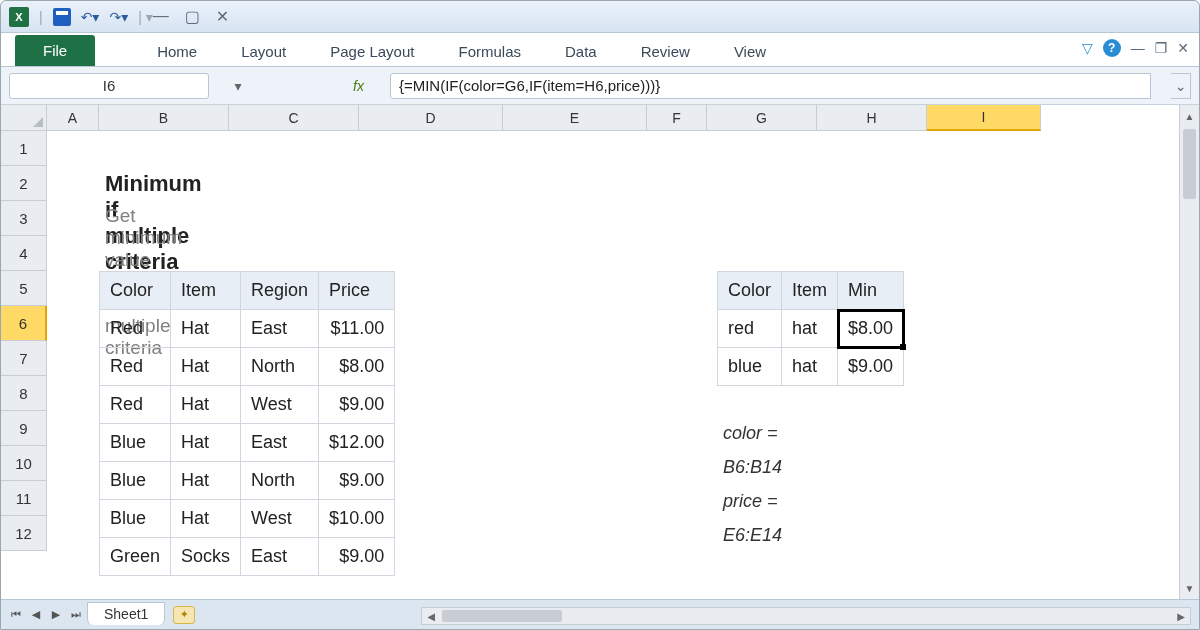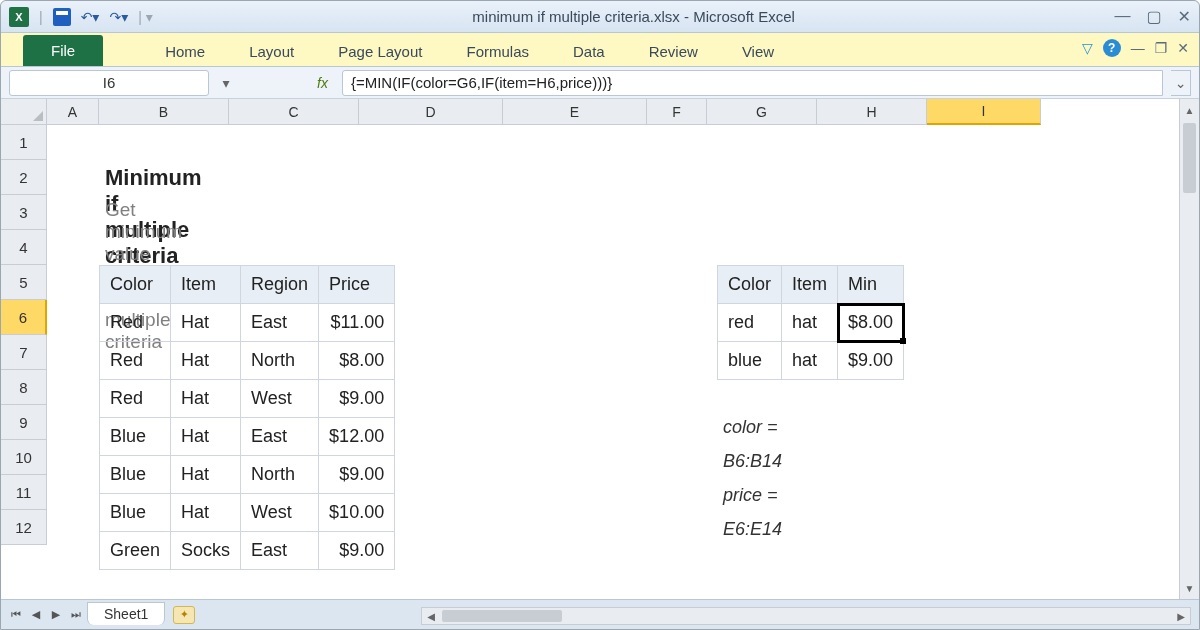--- a/index.html
+++ b/index.html
@@ -7,26 +7,26 @@
 .window { width:1200px; height:630px; border:1px solid #9aa7b0; background:#dfe9f5; display:flex; flex-direction:column; border-radius:6px 6px 0 0;}
 .titlebar { height:32px; background:linear-gradient(#eaf1fa,#d7e4f2); display:flex; align-items:center; padding:0 8px; border-bottom:1px solid #b9c6d3; border-radius:6px 6px 0 0;}
 .titlebar .qat { display:flex; align-items:center; gap:10px;}
 .excel-icon { width:20px; height:20px; background:#207245; border-radius:2px; position:relative; display:flex; align-items:center; justify-content:center; color:#fff; font-weight:bold; font-size:11px;}
 .excel-icon::before{content:"X";}
 .save-icon{width:18px;height:18px;background:#1f5fbf;border-radius:2px;position:relative;}
 .save-icon::after{content:"";position:absolute;top:3px;left:3px;right:3px;height:4px;background:#fff;}
 .undo-icon,.redo-icon{font-size:14px;color:#2a5b9e;}
 .title-text{ flex:1; text-align:center; color:#3a4a5a; font-size:15px;}
 .win-controls{display:flex;gap:16px;color:#5a6b7c;font-size:16px;}
-.ribbon-tabs{height:34px;background:#fef9c3;display:flex;align-items:flex-end;padding:0 22px;border-bottom:1px solid #b9c6d3; position:relative;}
+.ribbon-tabs{height:34px;background:#ffffff;display:flex;align-items:flex-end;padding:0 14px;border-bottom:1px solid #b9c6d3; position:relative;}
 .ribbon-tabs .tab{padding:6px 22px;color:#3a4a5a;font-size:15px;cursor:pointer;}
 .ribbon-tabs .tab.file{background:#1e7145;color:#fff;border-radius:3px 3px 0 0;padding:7px 28px;margin-right:40px;}
 .ribbon-right{position:absolute;right:10px;top:6px;display:flex;gap:10px;align-items:center;color:#5a6b7c;}
 .help-icon{width:18px;height:18px;border-radius:50%;background:#2a8dd4;color:#fff;display:flex;align-items:center;justify-content:center;font-size:12px;font-weight:bold;}
-.formula-bar{height:32px;background:#eef3f9;border-bottom:1px solid #c7d2dd;display:flex;align-items:center;padding:4px 8px;gap:8px;}
+.formula-bar{height:38px;background:#eef3f9;border-bottom:1px solid #c7d2dd;display:flex;align-items:center;padding:4px 8px;gap:20px;}
 .name-box{width:200px;height:26px;background:#fff;border:1px solid #b9c6d3;border-radius:3px;display:flex;align-items:center;justify-content:center;color:#333;font-size:15px;}
 .name-box-dd{width:18px;text-align:center;color:#666;}
 .fx-label{font-style:italic;color:#4d7c0f;padding:0 6px;}
 .formula-input{flex:1;height:26px;background:#fff;border:1px solid #b9c6d3;border-radius:3px 0 0 3px;padding:0 8px;display:flex;align-items:center;color:#222;font-size:15px;}
 .formula-expand{width:20px;height:26px;border:1px solid #b9c6d3;border-left:none;background:#eef3f9;display:flex;align-items:center;justify-content:center;color:#666;}
 .grid-area{flex:1;display:flex;overflow:hidden;background:#fff;position:relative;}
 .corner{width:46px;height:26px;background:#e9edf1;border-right:1px solid #c7cdd3;border-bottom:1px solid #c7cdd3;position:absolute;left:0;top:0;display:flex;align-items:center;justify-content:center;}
 .corner::after{content:"";width:0;height:0;border-right:10px solid #b8bec4;border-top:10px solid transparent;position:absolute;right:3px;bottom:3px;}
 .col-headers{position:absolute;left:46px;top:0;height:26px;display:flex;}
 .col-h{background:#e9edf1;border-right:1px solid #c7cdd3;border-bottom:1px solid #c7cdd3;display:flex;align-items:center;justify-content:center;color:#333;font-size:14px;}
@@ -66,21 +66,20 @@
 
   <div class="titlebar">
     <div class="qat">
       <span class="excel-icon"></span>
       <span style="color:#9aa7b0">|</span>
       <span class="save-icon"></span>
       <span class="undo-icon">↶▾</span>
       <span class="redo-icon">↷▾</span>
       <span style="color:#9aa7b0">| ▾</span>
     </div>
-    <div class="title-text">minimum if multiple criteria.xlsx - Microsoft Excel</div>
     <div class="win-controls">
       <span>―</span>
       <span>▢</span>
       <span>✕</span>
     </div>
   </div>
 
   <div class="ribbon-tabs">
     <div class="tab file">File</div>
     <div class="tab">Home</div>

